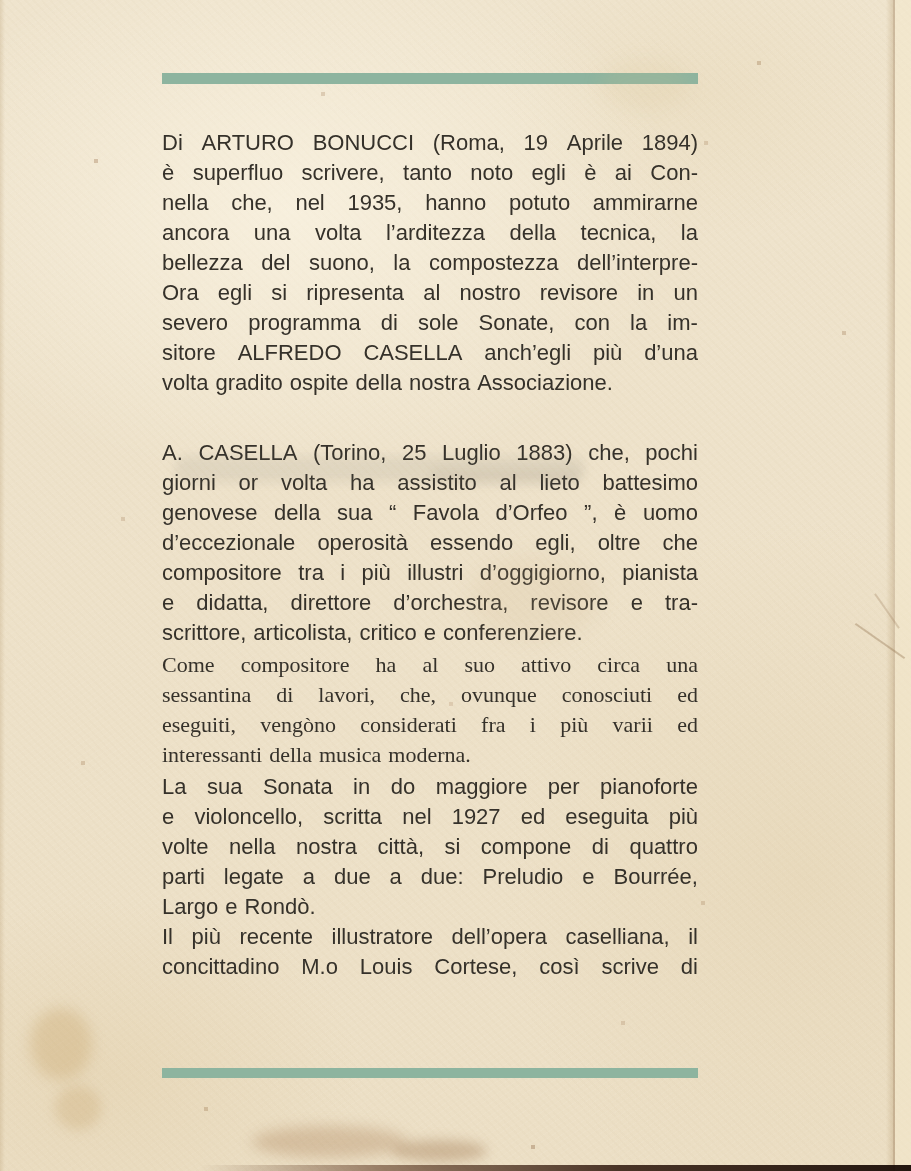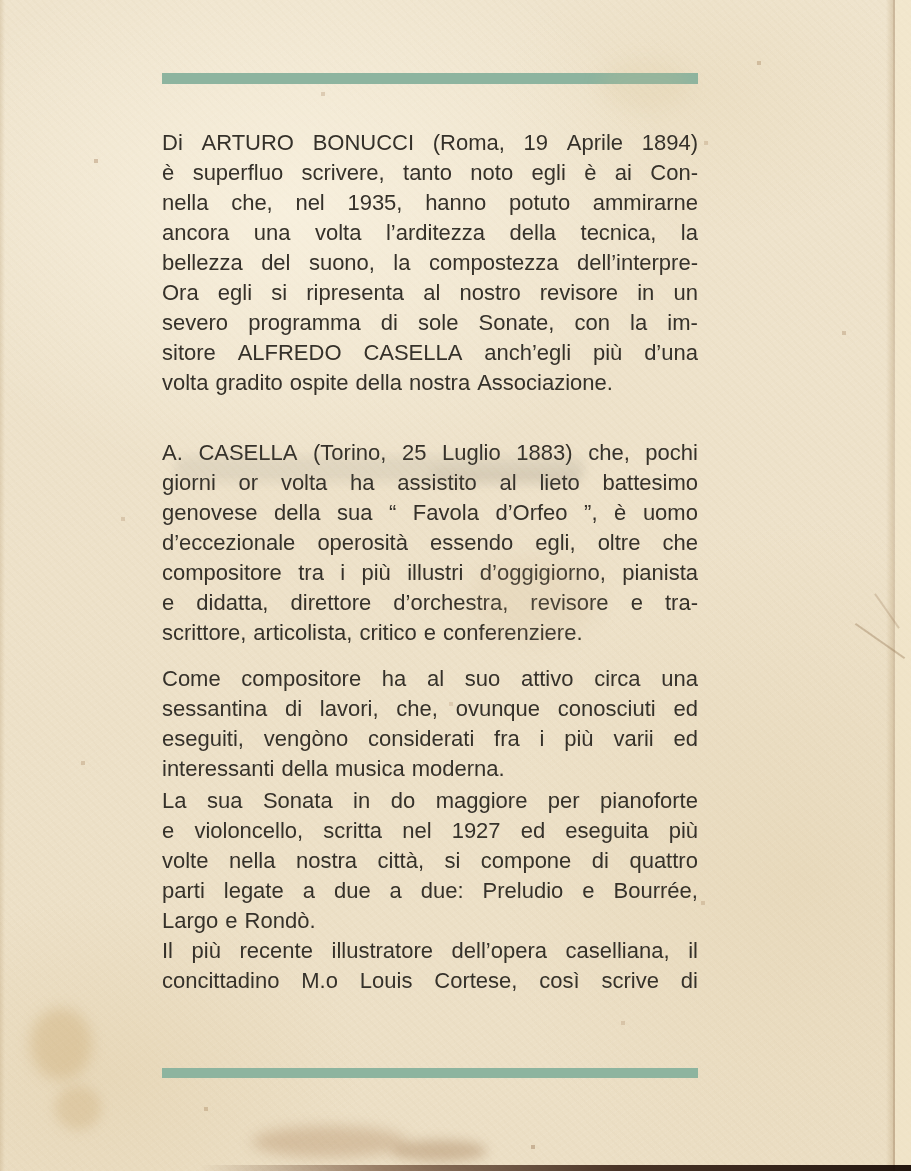--- a/index.html
+++ b/index.html
@@ -20,21 +20,21 @@
   .rule{position:absolute;left:162px;width:536px;background:#8db49f;}
   .rule-top{top:73px;height:11px;
     background:linear-gradient(to right,#8ab19c,#90b7a3 30%,#87af9b 65%,#8fb6a2);}
   .rule-bottom{top:1068px;height:10px;
     background:linear-gradient(to right,#8ab19c,#8fb6a2 40%,#86ae9a 75%,#8db49f);}
   
   .textblock{position:absolute;left:162px;top:128px;width:536px;
     color:#35312a;font-size:22px;}
   .para{margin:0;}
   .p2{margin-top:40px;}
-  .p3{margin-top:16px;}
+  .p3{margin-top:2px;font-family:Liberation Serif, serif;}
   .p4{margin-top:2px;}
   .line{display:flex;justify-content:space-between;height:30px;line-height:30px;white-space:pre;}
   .line.end{justify-content:flex-start;}
   .line.end .w + .w{margin-left:7px;}
   .w{white-space:pre;}
   .b{font-weight:400;}
   
   .artifact{position:absolute;pointer-events:none;}
   .ghost-band{left:175px;top:456px;width:410px;height:26px;
     background:rgba(112,106,94,0.10);border-radius:12px;filter:blur(5px);}

